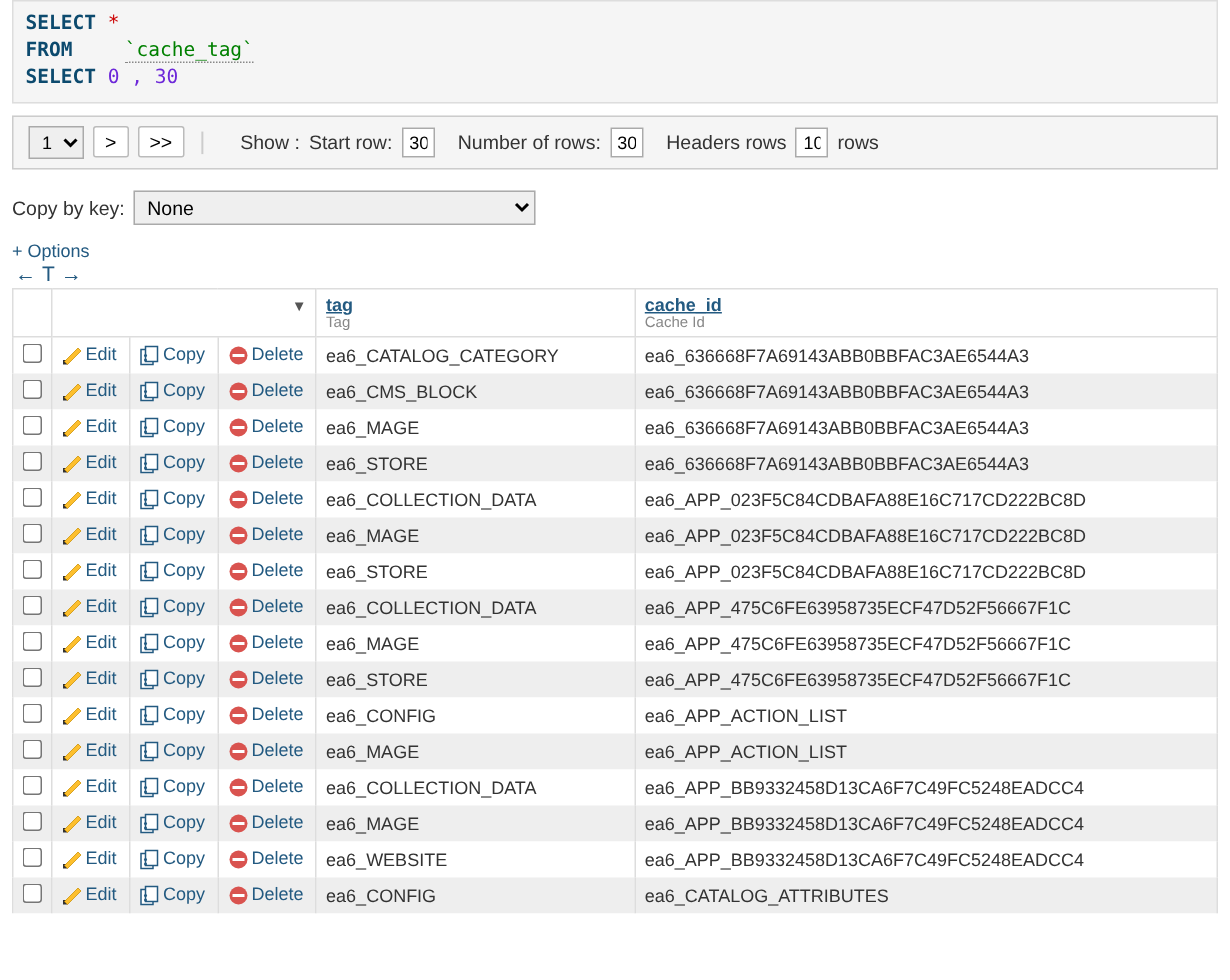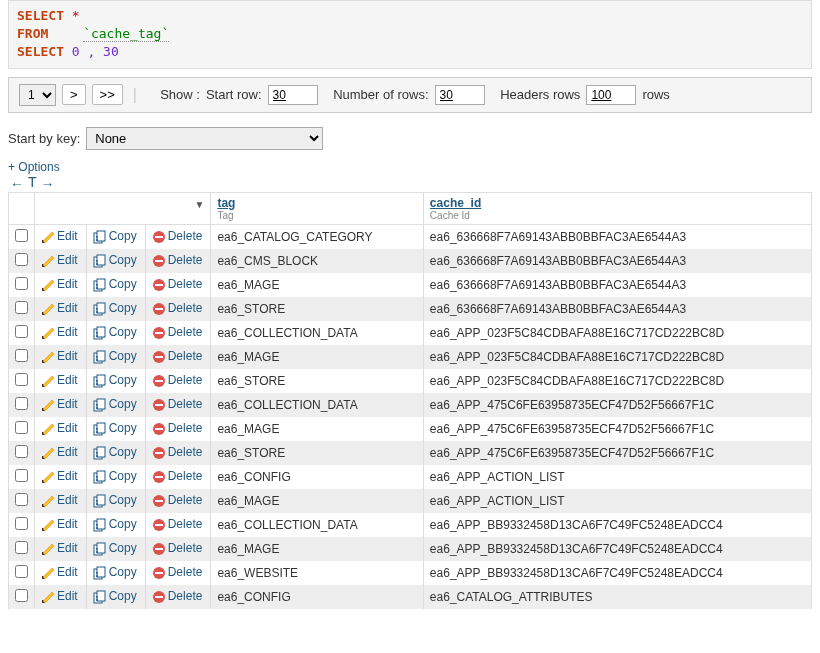--- a/index.html
+++ b/index.html
@@ -13,41 +13,41 @@
   }
   .sql-box {
     background: #f5f5f5;
     border: 1px solid #ddd;
     padding: 6px 8px;
     margin: 0 8px 8px 8px;
     font-family: Consolas, Monaco, monospace;
     font-size: 13px;
     line-height: 1.4;
   }
-  .sql-kw { color: #c2410c; font-weight: bold; }
+  .sql-kw { color: #0c4a6e; font-weight: bold; }
   .sql-star { color: #cc0000; }
   .sql-backtick { color: #008000; }
   .sql-num { color: #6d28d9; }
   .sql-table { border-bottom: 1px dotted #888; margin-left: 27px; }
   .nav-bar {
     background: #f5f5f5;
     border: 1px solid #ccc;
     margin: 8px 8px;
     padding: 6px 10px;
     display: flex;
     align-items: center;
     gap: 6px;
     font-size: 13px;
   }
   .nav-bar select, .nav-bar input[type=text] {
     font-size: 12px;
     padding: 2px 4px;
     border: 1px solid #aaa;
   }
-  .nav-bar input[type=text] { width: 50px; text-decoration: underline; }
+  .nav-bar input[type=text] { width: 22px; }
   .nav-btn {
     background: #fff;
     border: 1px solid #bbb;
     padding: 2px 7px;
     font-size: 13px;
     cursor: pointer;
     border-radius: 2px;
   }
   .nav-sep {
     color: #ccc;
@@ -58,21 +58,21 @@
   .sort-row {
     padding: 6px 8px;
     display: flex;
     align-items: center;
     gap: 6px;
   }
   .sort-row select {
     font-size: 13px;
     padding: 2px 4px;
     border: 1px solid #aaa;
-    width: 237px;
+    width: 268px;
   }
   .options-link {
     color: #235a81;
     padding: 4px 20px 0 8px;
     font-size: 12px;
     cursor: pointer;
   }
   .col-controls {
     padding: 0 8px 2px 8px;
     display: flex;
@@ -166,21 +166,21 @@
   <span>Start row:</span>
   <input type="text" value="30" style="">
   &nbsp;<span>Number of rows:</span>
   <input type="text" value="30" style="">
   &nbsp;<span>Headers rows</span>
   <input type="text" value="100" style="">
   <span>rows</span>
 </div>
 
 <div class="sort-row">
-  <span>Start by key:</span>
+  <span>Copy by key:</span>
   <select>
     <option>None</option>
   </select>
 </div>
 
 <div class="options-link">+ Options</div>
 
 <div class="col-controls">
   <span class="col-arrow">←</span>
   <span class="col-arrow">T</span>

